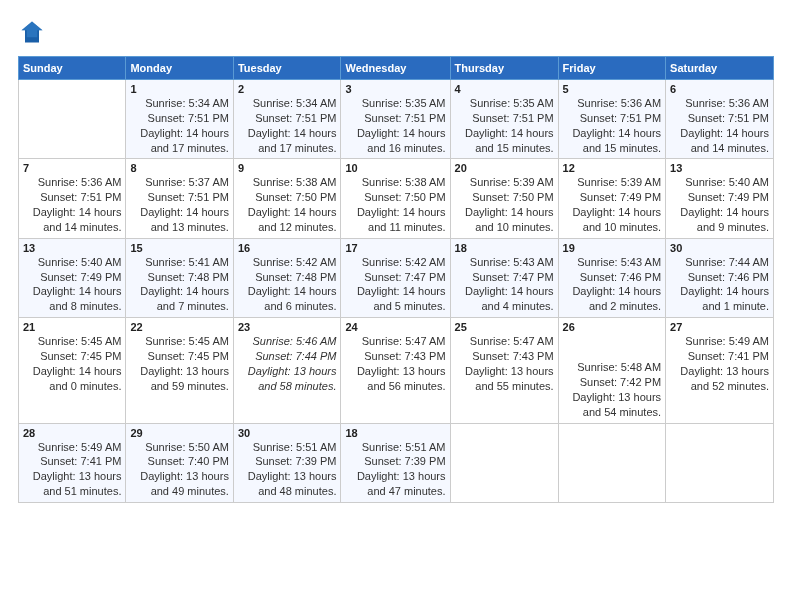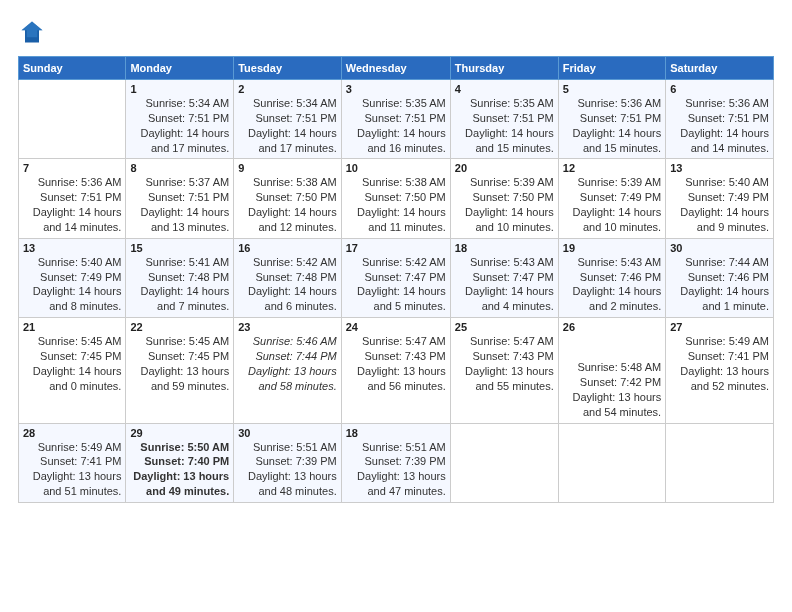--- a/index.html
+++ b/index.html
@@ -331,21 +331,21 @@
         <tr>
           <td>
             <span class="day-num">28</span>
             <div class="day-info" style="white-space: pre-line;">Sunrise: 5:49 AM
 Sunset: 7:41 PM
 Daylight: 13 hours
 and 51 minutes.</div>
           </td>
           <td>
             <span class="day-num">29</span>
-            <div class="day-info" style="white-space: pre-line; font-weight: bold;">Sunrise: 5:50 AM
+            <div class="day-info" style="white-space: pre-line;">Sunrise: 5:50 AM
 Sunset: 7:40 PM
 Daylight: 13 hours
 and 49 minutes.</div>
           </td>
           <td>
             <span class="day-num">30</span>
             <div class="day-info" style="white-space: pre-line;">Sunrise: 5:51 AM
 Sunset: 7:39 PM
 Daylight: 13 hours
 and 48 minutes.</div>

